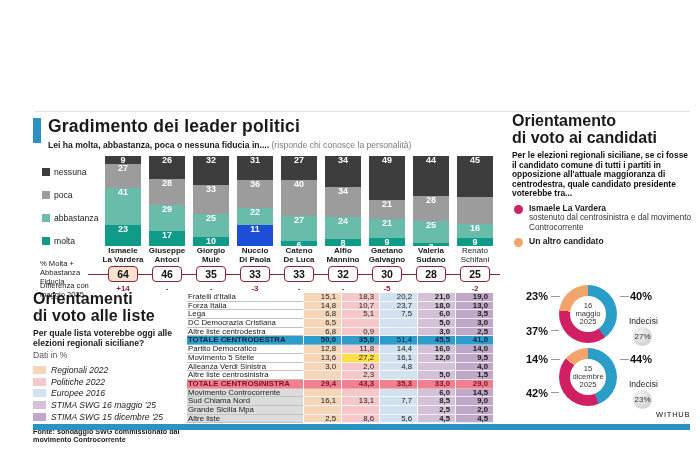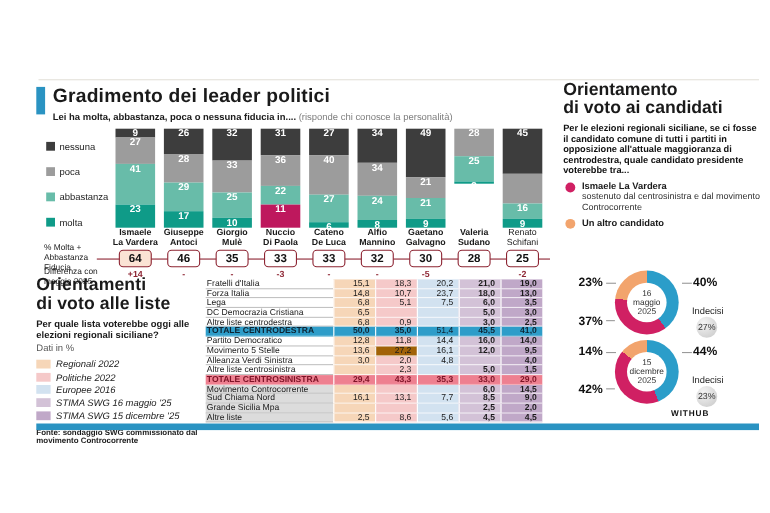--- a/index.html
+++ b/index.html
@@ -1,19 +1,19 @@
 <!DOCTYPE html>
 <html><head>
 <meta charset="utf-8">
 <style>
   html,body{margin:0;padding:0;background:#fff;}
   .canvas{position:relative;width:700px;height:466px;background:#fff;overflow:hidden;
           font-family:"Liberation Sans",sans-serif;color:#1a1a1a;}
   .canvas *{box-sizing:border-box;}
-  .abs{position:absolute;}
+  .abs{position:absolute;margin-top:39px;}
   .toprule{left:35px;top:72px;width:655px;height:1px;background:#e4e1da;}
   .accent{left:33px;top:79px;width:8px;height:25px;}
   .main-title{left:48px;top:77px;font-size:17.5px;font-weight:bold;letter-spacing:.2px;}
   .main-sub{left:48px;top:101px;font-size:8.6px;white-space:nowrap;}
   .main-sub .b{font-weight:bold;}
   .main-sub .note{color:#7d7d7d;}
   
   .bar-legend{left:42px;top:121px;width:62px;}
   .bar-legend .item{display:flex;align-items:center;height:23px;}
   .bar-legend .sw{width:8px;height:8px;margin-right:4px;flex:none;}
@@ -65,21 +65,21 @@
   .donut{width:58px;height:58px;border-radius:50%;}
   .donut .hole{position:absolute;inset:11px;border-radius:50%;background:#fff;
                display:flex;flex-direction:column;align-items:center;justify-content:center;
                font-size:7.6px;line-height:8.2px;color:#333;text-align:center;}
   .pct{font-size:11px;font-weight:bold;color:#111;}
   .tick{height:1px;background:#9a9a9a;}
   .indec{font-size:8.5px;color:#222;}
   .sphere{width:19px;height:19px;border-radius:50%;
           background:radial-gradient(circle at 35% 30%,#f4f4f4,#c7c7c7);
           display:flex;align-items:center;justify-content:center;font-size:8px;color:#333;}
-  .withub{left:610px;top:371px;font-size:7.5px;font-weight:bold;letter-spacing:.8px;color:#111;text-align:center;}
+  .withub{left:656px;top:371px;font-size:7.5px;font-weight:normal;letter-spacing:.8px;color:#111;text-align:center;}
   .botbar{left:33px;top:385px;width:657px;height:6px;}
 </style>
 </head>
 <body>
 
 <div class="canvas">
   <div class="abs toprule"></div>
   <div class="abs accent" style="background: rgb(42, 147, 194);"></div>
 
   <div class="abs main-title">Gradimento dei leader politici</div>
@@ -147,21 +147,21 @@
           <div>Mulè</div>
         </div>
         <div class="tbox">35</div>
         <div class="bdiff">-</div>
       </div>
       <div class="bcol">
         <div class="stack">
           <div class="seg" style="height: 27.9px; background: rgb(61, 61, 61);">31</div>
           <div class="seg" style="height: 32.4px; background: rgb(156, 156, 156);">36</div>
           <div class="seg" style="height: 19.8px; background: rgb(104, 188, 169);">22</div>
-          <div class="seg" style="height: 25px; background: #be185d;">11</div>
+          <div class="seg" style="height: 25px; background: #1d4ed8;">11</div>
         </div>
         <div class="bname" style="font-weight: bold;">
           <div>Nuccio</div>
           <div>Di Paola</div>
         </div>
         <div class="tbox">33</div>
         <div class="bdiff">-3</div>
       </div>
       <div class="bcol">
         <div class="stack">
@@ -200,20 +200,21 @@
         </div>
         <div class="bname" style="font-weight: bold;">
           <div>Gaetano</div>
           <div>Galvagno</div>
         </div>
         <div class="tbox">30</div>
         <div class="bdiff">-5</div>
       </div>
       <div class="bcol">
         <div class="stack">
+          <div class="seg" style="height: 39.6px; background: rgb(61, 61, 61);">44</div>
           <div class="seg" style="height: 25.2px; background: rgb(156, 156, 156);">28</div>
           <div class="seg" style="height: 22.5px; background: rgb(104, 188, 169);">25</div>
           <div class="seg" style="height: 2.7px; background: rgb(15, 155, 136);">3</div>
         </div>
         <div class="bname" style="font-weight: bold;">
           <div>Valeria</div>
           <div>Sudano</div>
         </div>
         <div class="tbox">28</div>
         <div class="bdiff"></div>
@@ -323,21 +324,21 @@
         <div class="tc name">Partito Democratico</div>
         <div class="tc val" style="background: rgb(246, 214, 184);">12,8</div>
         <div class="tc val" style="background: rgb(245, 201, 201);">11,8</div>
         <div class="tc val" style="background: rgb(210, 226, 240);">14,4</div>
         <div class="tc val b" style="background: rgb(211, 194, 215);">16,0</div>
         <div class="tc val b" style="background: rgb(192, 168, 200);">14,0</div>
       </div>
       <div class="trow">
         <div class="tc name">Movimento 5 Stelle</div>
         <div class="tc val" style="background: rgb(246, 214, 184);">13,6</div>
-        <div class="tc val" style="background: #a16207;">27,2</div>
+        <div class="tc val" style="background: #fde047;">27,2</div>
         <div class="tc val" style="background: rgb(210, 226, 240);">16,1</div>
         <div class="tc val b" style="background: rgb(211, 194, 215);">12,0</div>
         <div class="tc val b" style="background: rgb(192, 168, 200);">9,5</div>
       </div>
       <div class="trow">
         <div class="tc name">Alleanza Verdi Sinistra</div>
         <div class="tc val" style="background: rgb(246, 214, 184);">3,0</div>
         <div class="tc val" style="background: rgb(245, 201, 201);">2,0</div>
         <div class="tc val" style="background: rgb(210, 226, 240);">4,8</div>
         <div class="tc val b" style="background: rgb(211, 194, 215);"></div>

